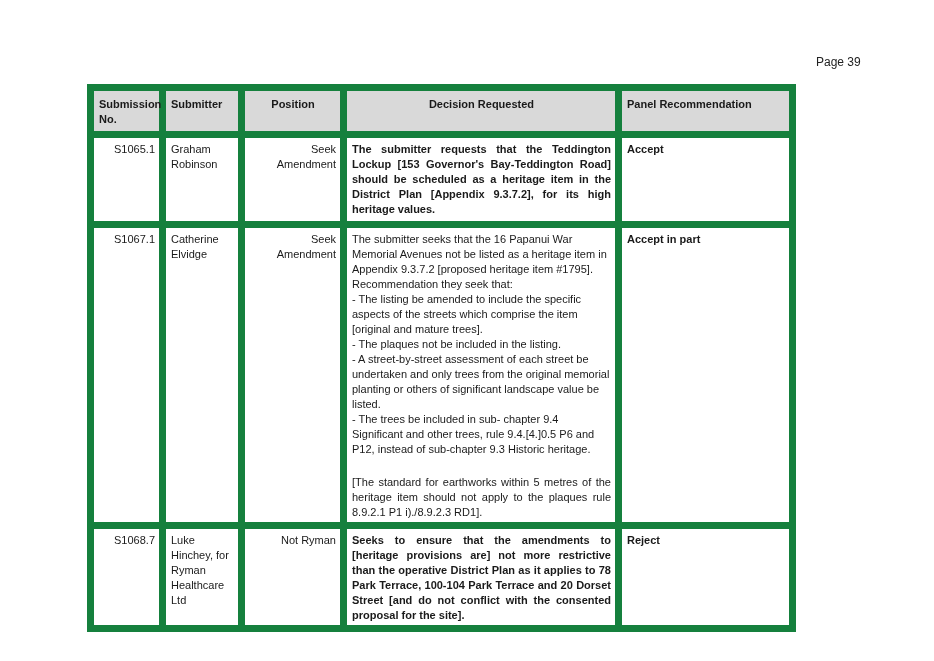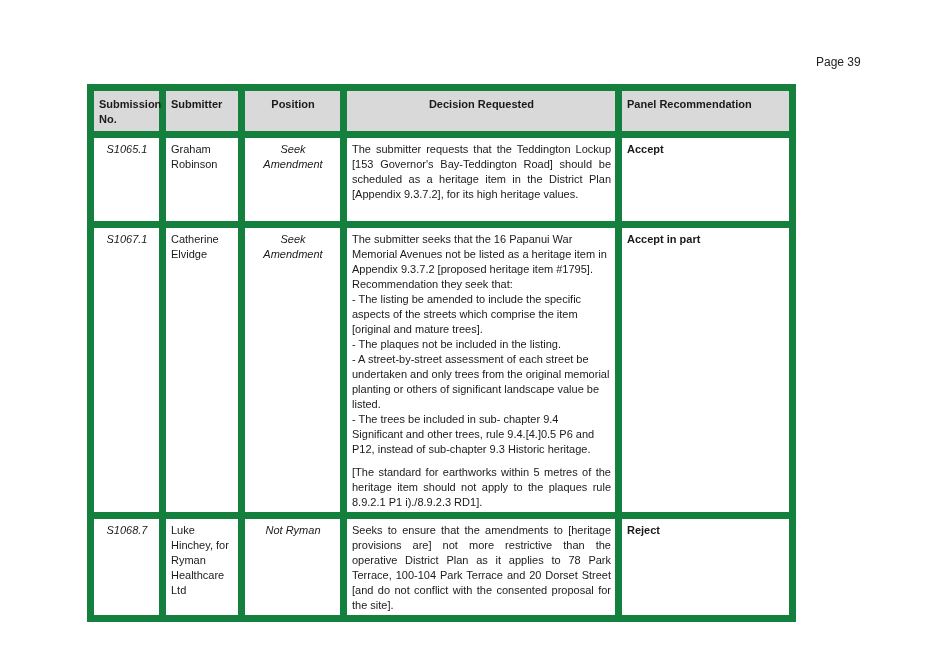--- a/index.html
+++ b/index.html
@@ -38,25 +38,25 @@
     padding: 4px 4px 2px 5px;
   }
   table.sub-table thead th {
     background: #d9d9d9;
     font-weight: bold;
     height: 32px;
     text-align: left;
     padding-top: 6px;
   }
   th.c-pos, th.c-dec { text-align: center !important; margin-top: 12px; }
-  td.center { text-align: center; font-style: italic; }
-  td.justify { text-align: justify; }
+  td.center { text-align: right; }
+  td.justify { text-align: justify; font-weight: bold; }
   td.rec { font-weight: bold; margin-left: 12px; }
   .line { display: block; }
-  .para-gap { margin-top: 8px; }
+  .para-gap { margin-top: 18px; }
   col.c1 { width: 72px; }
   col.c2 { width: 79px; }
   col.c3 { width: 102px; }
   col.c4 { width: 275px; }
   col.c5 { width: 174px; }
   tr.r1 td { height: 77px; }
   tr.r2 td { height: 263px; }
   tr.r3 td { height: 84px; }
 </style>
 </head>

